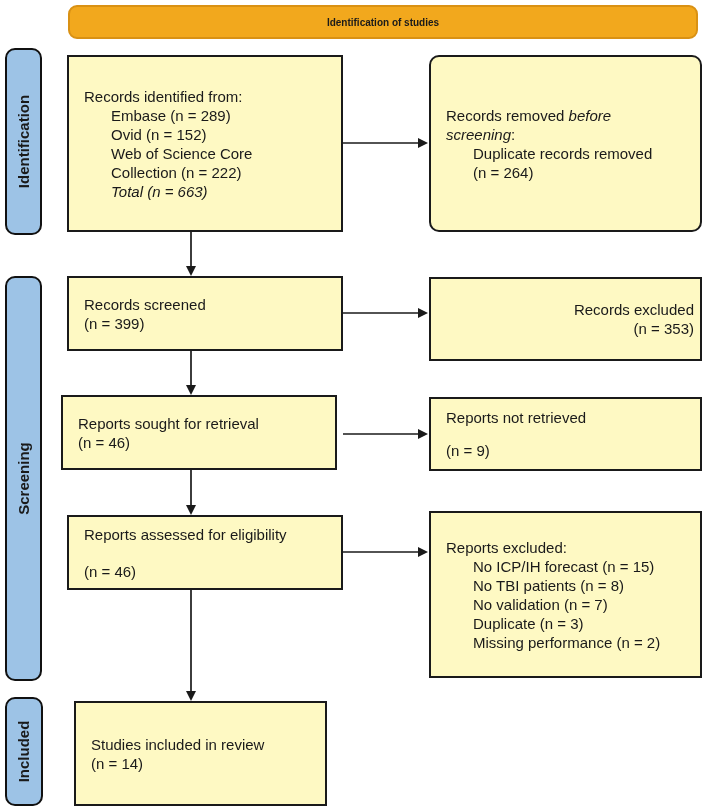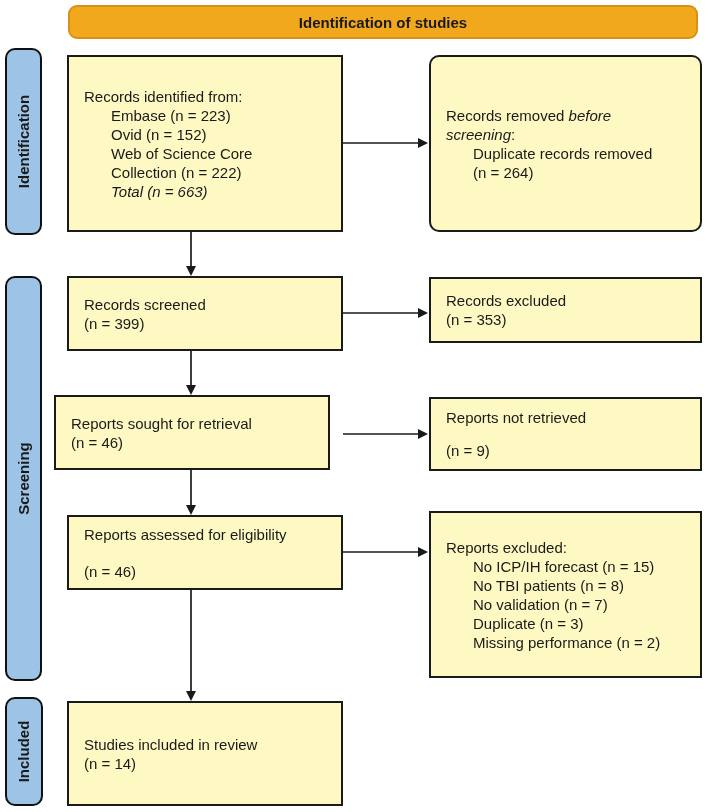--- a/index.html
+++ b/index.html
@@ -9,21 +9,21 @@
     color: var(--text, #1a1a1a);
   }
   .canvas { position: relative; width: 708px; height: 812px; overflow: hidden; background: #fff; }
 
   .banner {
     position: absolute; left: 68px; top: 5px; width: 630px; height: 34px;
     background: var(--banner-fill, #F2A81D);
     border: 2px solid var(--banner-border, #D99114);
     border-radius: 9px; box-sizing: border-box;
     display: flex; align-items: center; justify-content: center;
-    font-weight: bold; font-size: 15px;
+    font-weight: bold; font-size: 10px;
   }
 
   .stage {
     position: absolute;
     background: var(--sidebar-fill, #9DC3E6);
     border: 2px solid var(--sidebar-border, #111111);
     border-radius: 10px; box-sizing: border-box;
     display: flex; align-items: center; justify-content: center;
   }
   .stage .rot { transform: rotate(-90deg); white-space: nowrap; font-weight: bold; font-size: 15px; }
@@ -35,26 +35,26 @@
     position: absolute; background: #fef9c3;
     border: 2px solid var(--box-border, #1a1a1a);
     box-sizing: border-box;
     display: flex; flex-direction: column; justify-content: center;
     padding: 6px 6px 6px 15px;
     font-size: 15px; line-height: 19px;
   }
   .b1l { left: 67px;  top: 55px;  width: 276px; height: 177px; }
   .b1r { left: 429px; top: 55px;  width: 273px; height: 177px; border-radius: 10px; }
   .b2l { left: 67px;  top: 276px; width: 276px; height: 75px;  }
-  .b2r { left: 429px; top: 277px; width: 273px; height: 66px;  }
-  .b3l { left: 54px;  top: 395px; width: 276px; height: 75px;  }
+  .b2r { left: 429px; top: 277px; width: 273px; height: 84px; text-align: right;  }
+  .b3l { left: 61px;  top: 395px; width: 276px; height: 75px;  }
   .b3r { left: 429px; top: 397px; width: 273px; height: 74px; gap: 14px;  }
   .b4l { left: 67px;  top: 515px; width: 276px; height: 75px; gap: 18px;  }
   .b4r { left: 429px; top: 511px; width: 273px; height: 167px; }
-  .b5l { left: 67px;  top: 701px; width: 276px; height: 105px; }
+  .b5l { left: 74px;  top: 701px; width: 253px; height: 105px; }
 
   .ln { white-space: nowrap; }
   .ind { padding-left: 27px; }
   .it { font-style: italic; }
 
   .arrows { position: absolute; left: 0; top: 0; width: 708px; height: 812px; pointer-events: none; }
   .ar { stroke: var(--arrow, #1a1a1a); stroke-width: 1.7; }
 </style>
 </head>
 <body>
@@ -84,21 +84,21 @@
     <line class="ar" x1="343" y1="313" x2="418" y2="313" marker-end="url(#ah)"></line>
     <line class="ar" x1="191" y1="351" x2="191" y2="385" marker-end="url(#ah)"></line>
     <line class="ar" x1="343" y1="434" x2="418" y2="434" marker-end="url(#ah)"></line>
     <line class="ar" x1="191" y1="470" x2="191" y2="505" marker-end="url(#ah)"></line>
     <line class="ar" x1="343" y1="552" x2="418" y2="552" marker-end="url(#ah)"></line>
     <line class="ar" x1="191" y1="590" x2="191" y2="691" marker-end="url(#ah)"></line>
   </svg>
 
   <div class="box b1l">
     <div class="ln">Records identified from:</div>
-    <div class="ln ind">Embase (n = 223)</div>
+    <div class="ln ind">Embase (n = 289)</div>
     <div class="ln ind">Ovid (n = 152)</div>
     <div class="ln ind">Web of Science Core</div>
     <div class="ln ind">Collection (n = 222)</div>
     <div class="ln ind it">Total (n = 663)</div>
   </div>
 
   <div class="box b1r">
     <div class="ln">
       <span>Records removed</span>
       <span class="it">before</span>

